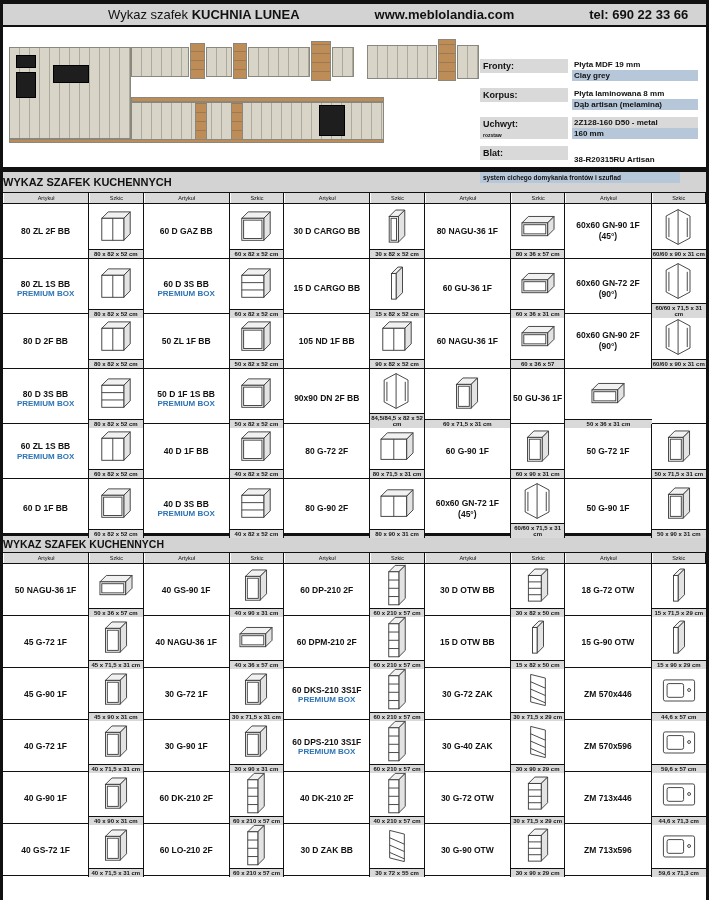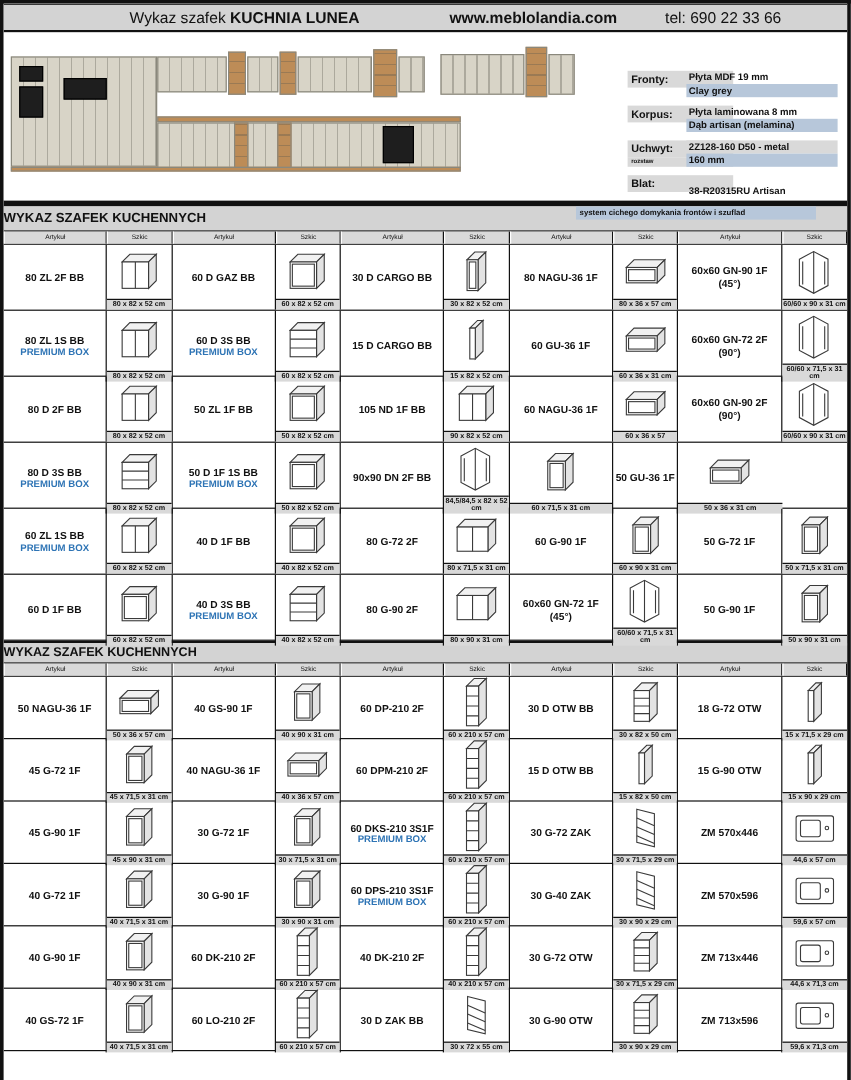--- a/index.html
+++ b/index.html
@@ -8,34 +8,34 @@
   }
   *{box-sizing:border-box;margin:0;padding:0;}
   body{font-family:"Liberation Sans",sans-serif;background:#fff;width:709px;}
   #page{width:709px;height:900px;background:#fff;border-left:3px solid #111;border-right:3px solid #111;border-top:3px solid #111;position:relative;overflow:hidden;}
 
   
   .titlebar{height:24px;margin:0 0 0 0;background:var(--bar-grey);border-bottom:2px solid #111;border-top:1px solid #111;display:flex;align-items:center;font-size:13px;color:#111;}
   .titlebar .t1{margin-left:105px;}
   .titlebar .t1 b{font-weight:bold;margin-top:29px;}
   .titlebar .t2{margin-left:75px;font-weight:bold;}
-  .titlebar .t3{margin-left:40px;font-weight:normal;}
+  .titlebar .t3{margin-left:75px;font-weight:bold;}
 
   
   .kitchen-wrap{position:relative;height:140px;background:#fff;}
   .kitchen{position:absolute;left:4px;top:6px;width:474px;height:128px;}
   .kb{position:absolute;border:1px solid #8a887c;}
   .kb.black{border-color:#000;}
   .kb.panel{background-image:repeating-linear-gradient(90deg,transparent 0 9px,rgba(90,88,78,.35) 9px 10px);}
   .kb.hpanel{background-image:repeating-linear-gradient(0deg,transparent 0 8px,rgba(90,88,78,.35) 8px 9px);}
 
   
   .specs{position:absolute;right:8px;top:32px;width:218px;font-size:8px;color:#111;}
   .spec-row{display:flex;margin-bottom:7px;}
-  .spec-label{width:92px;padding-left:43px;}
+  .spec-label{width:92px;}
   .spec-label .lab{background:var(--cell-grey);font-weight:bold;font-size:9px;padding:2px 3px;display:block;width:88px;}
   .spec-label .sub{font-weight:bold;font-size:5px;background:var(--cell-grey);width:88px;display:block;padding:1px 3px;}
   .spec-vals{width:126px;}
   .spec-vals .l1{font-weight:bold;padding:1px 2px;}
   .spec-vals .l1.shade{background:var(--cell-grey);}
   .spec-vals .l2{font-weight:bold;background:var(--value-blue);padding:1px 2px;}
   .spec-vals .l2:empty{display:none;}
   .spec-note{background:var(--value-blue);font-weight:bold;font-size:6.5px;padding:2px 3px;width:200px;margin-top:6px;}
 
   .black-band{height:5px;background:#111;}

